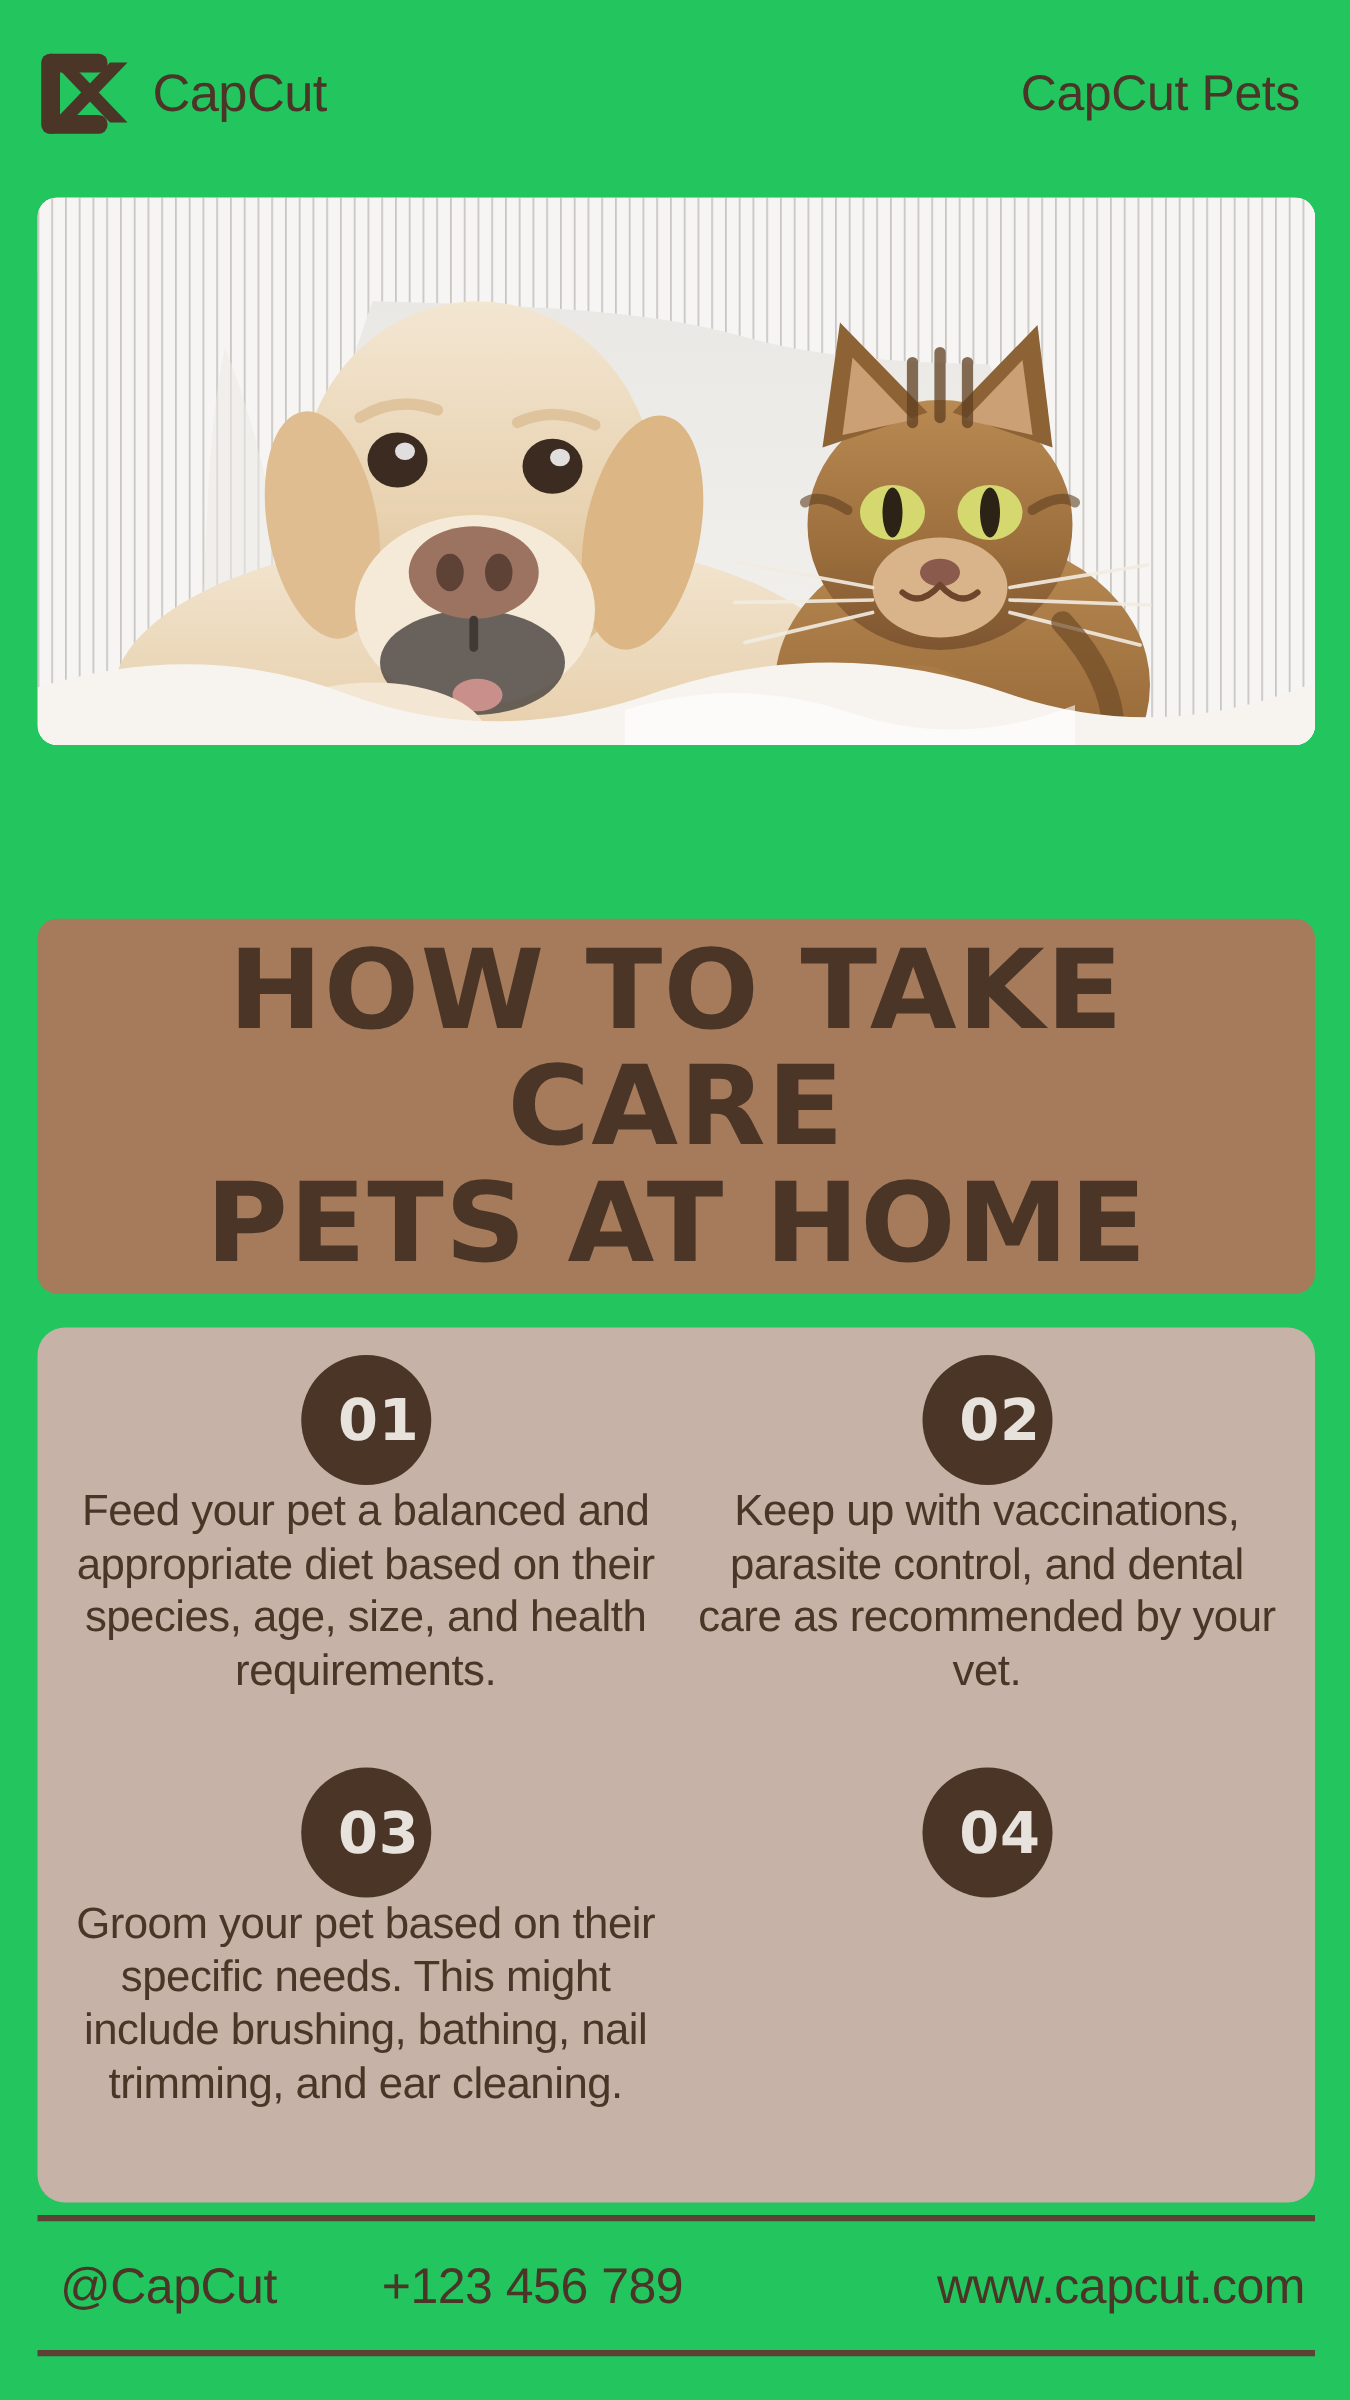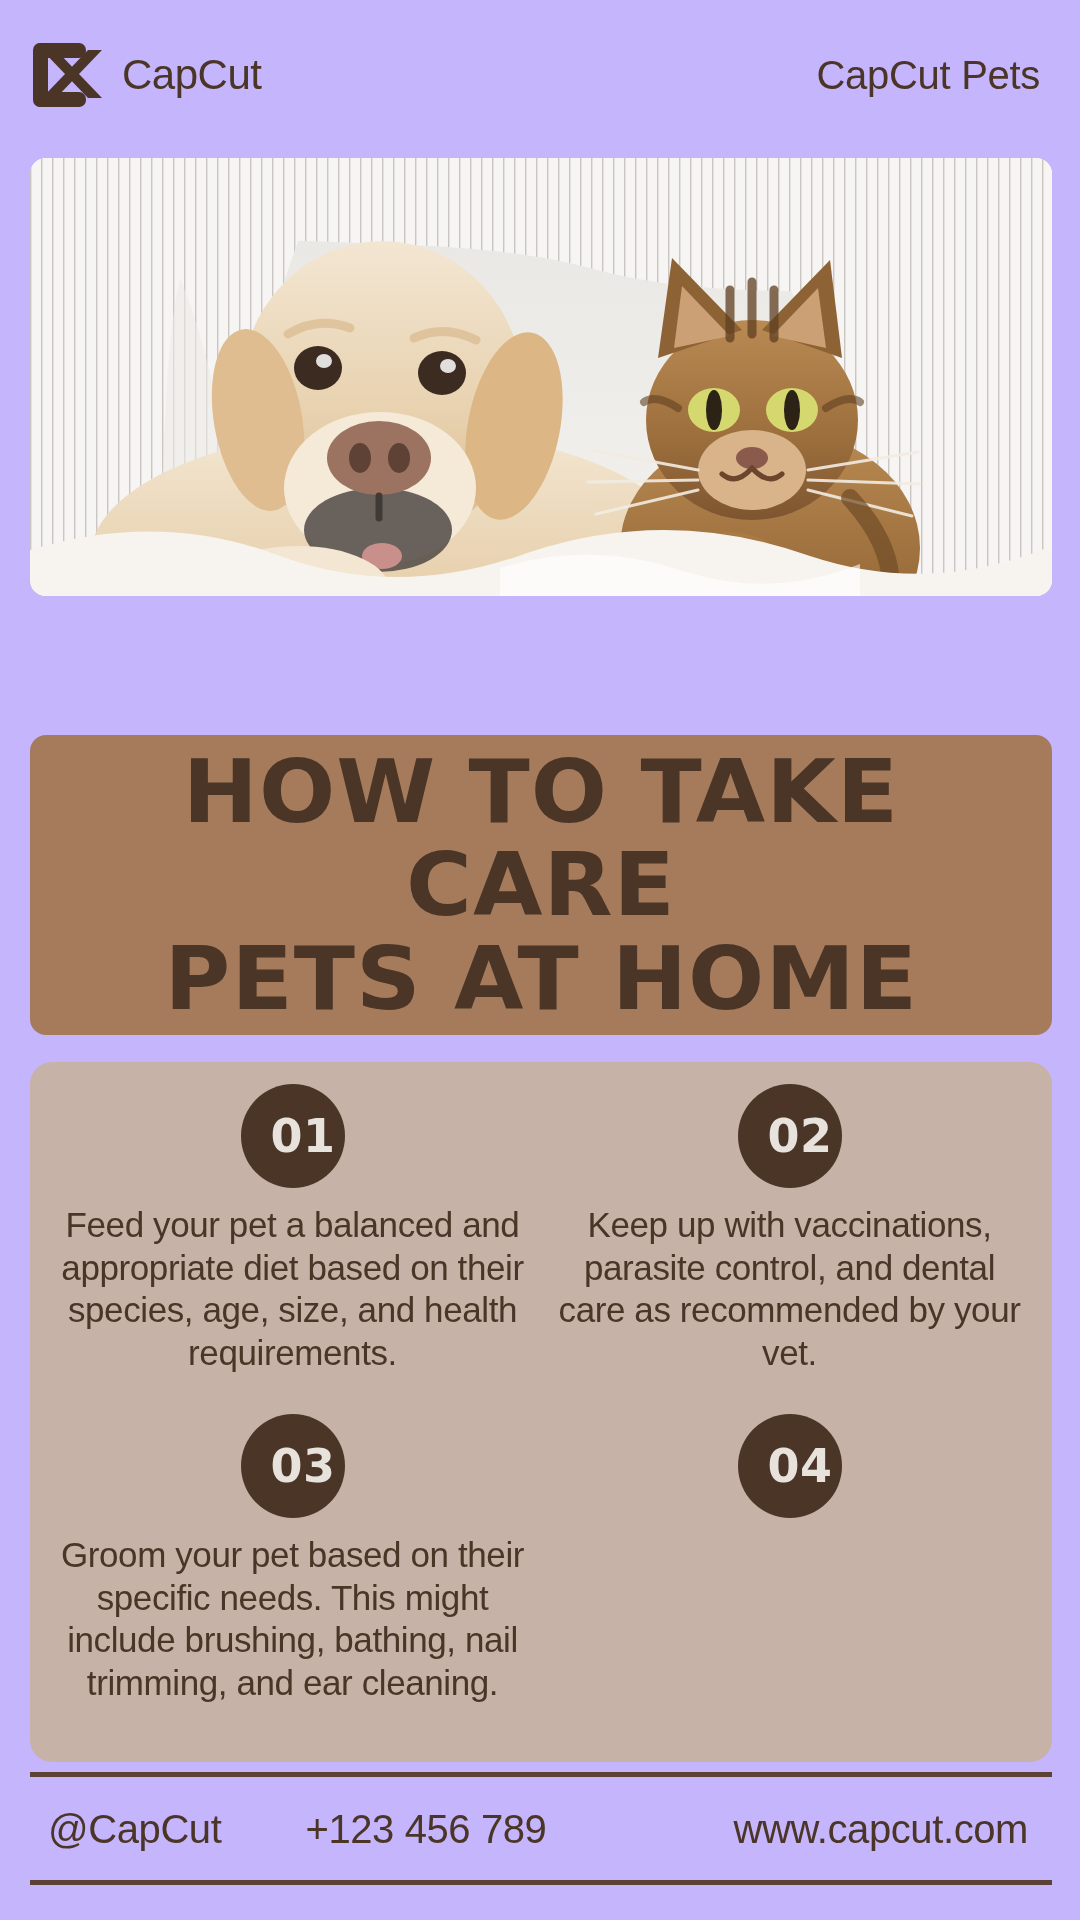--- a/index.html
+++ b/index.html
@@ -7,21 +7,21 @@
   html, body {
     width:1080px; height:1920px;
     background:#d8d0ce;
     font-family:"Liberation Sans", sans-serif;
     overflow:hidden;
   }
 
   .page {
     position:relative;
     width:1080px; height:1920px;
-    background:#c4b5fd;
+    background:#22c55e;
   }
 
   
   .header {
     position:absolute;
     left:0; top:0;
     width:1080px; height:150px;
     display:flex;
     align-items:center;
     justify-content:space-between;
@@ -114,21 +114,20 @@
   .badge-num {
     font-family:"DejaVu Sans", sans-serif;
     font-weight:bold;
     font-size:46px;
     color:#e8e2dc;
     letter-spacing:0.5px;
     line-height:1;
     margin-left:21px;
   }
   .step-text {
-    margin-top:16px;
     font-size:35px;
     line-height:1.22;
     color:#4a3527;
     text-align:center;
     letter-spacing:-0.4px;
   }
 
   
   .rule {
     position:absolute;
@@ -149,21 +148,21 @@
   }
   .footer-item {
     font-size:40px;
     color:#4a3527;
     letter-spacing:-0.4px;
     line-height:1;
     white-space:nowrap;
   }
   .f-handle { margin-left:18px; }
   .f-phone  { margin-left:84px; }
-  .f-site   { margin-left:auto; margin-right:24px; }
+  .f-site   { margin-left:auto; margin-right:8px; }
 </style>
 </head>
 <body>
 
 <div class="page">
 
   <div class="header">
     <div class="brand">
       <span class="logo-mark">
         <svg viewBox="0 0 74 70" xmlns="http://www.w3.org/2000/svg">

